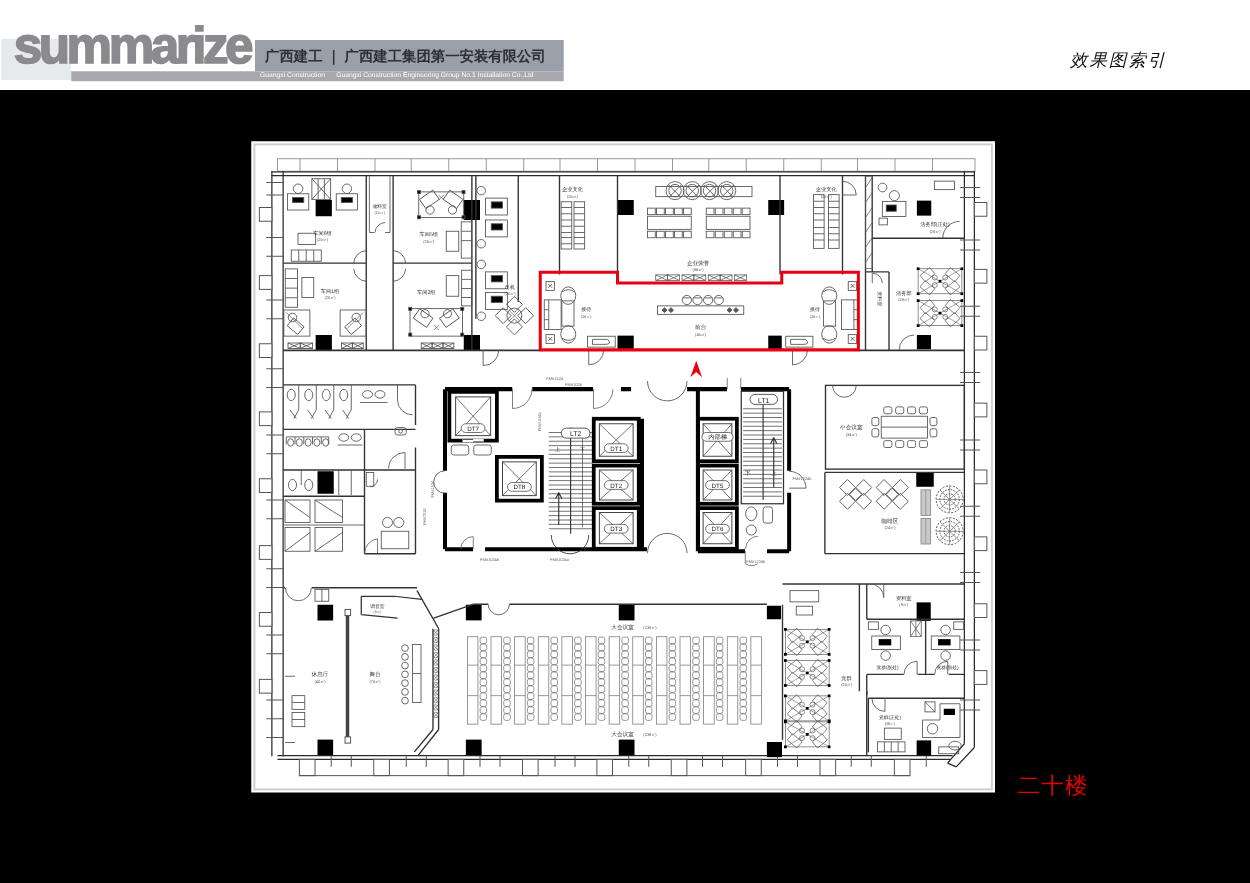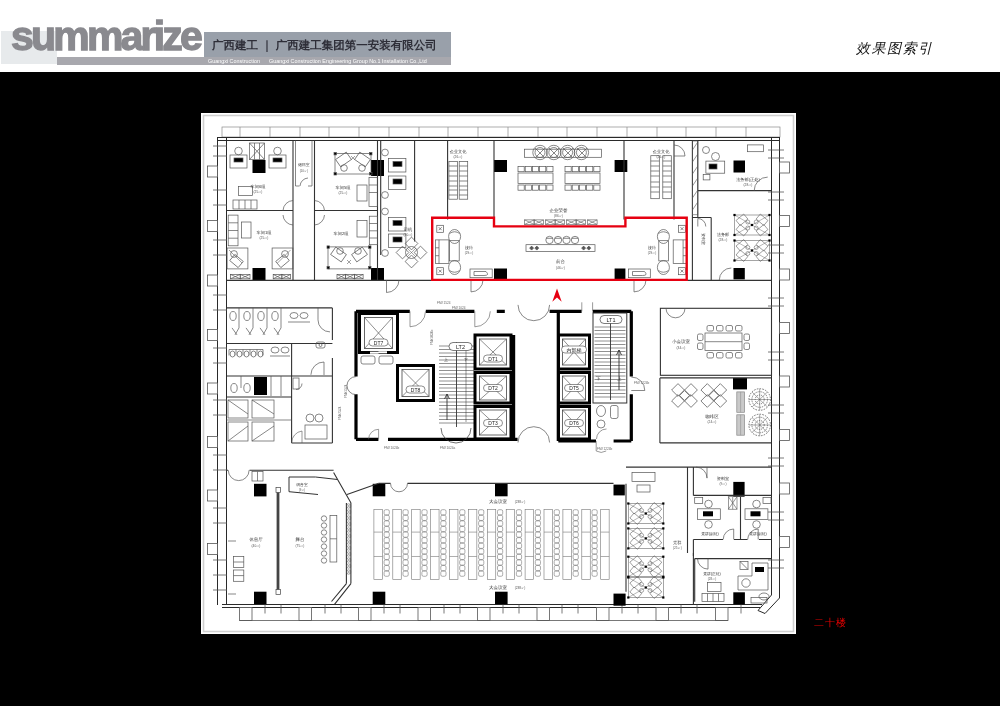--- a/index.html
+++ b/index.html
@@ -1026,13 +1026,13 @@
 <ellipse cx="764" cy="596.5" rx="5" ry="3.5"></ellipse>
 <rect x="751" y="597.5" width="16" height="5.5"></rect>
 </g>
 
 <text x="712" y="575" font-size="3.8" fill="#333" text-anchor="middle" stroke="none">党群(正处)</text>
 <text x="712" y="580" font-size="3" fill="#555" text-anchor="middle" stroke="none">(28㎡)</text>
 </g>
 </svg>
 </div>
 
-<div class="abs" style="left:814px;top:616px;font-size:10px;color:#e60000;letter-spacing:1px;">二十楼</div>
+<div class="abs" style="left:814px;top:616px;font-size:18px;color:#e60000;letter-spacing:1px;">二十楼</div>
 
 </body></html>

